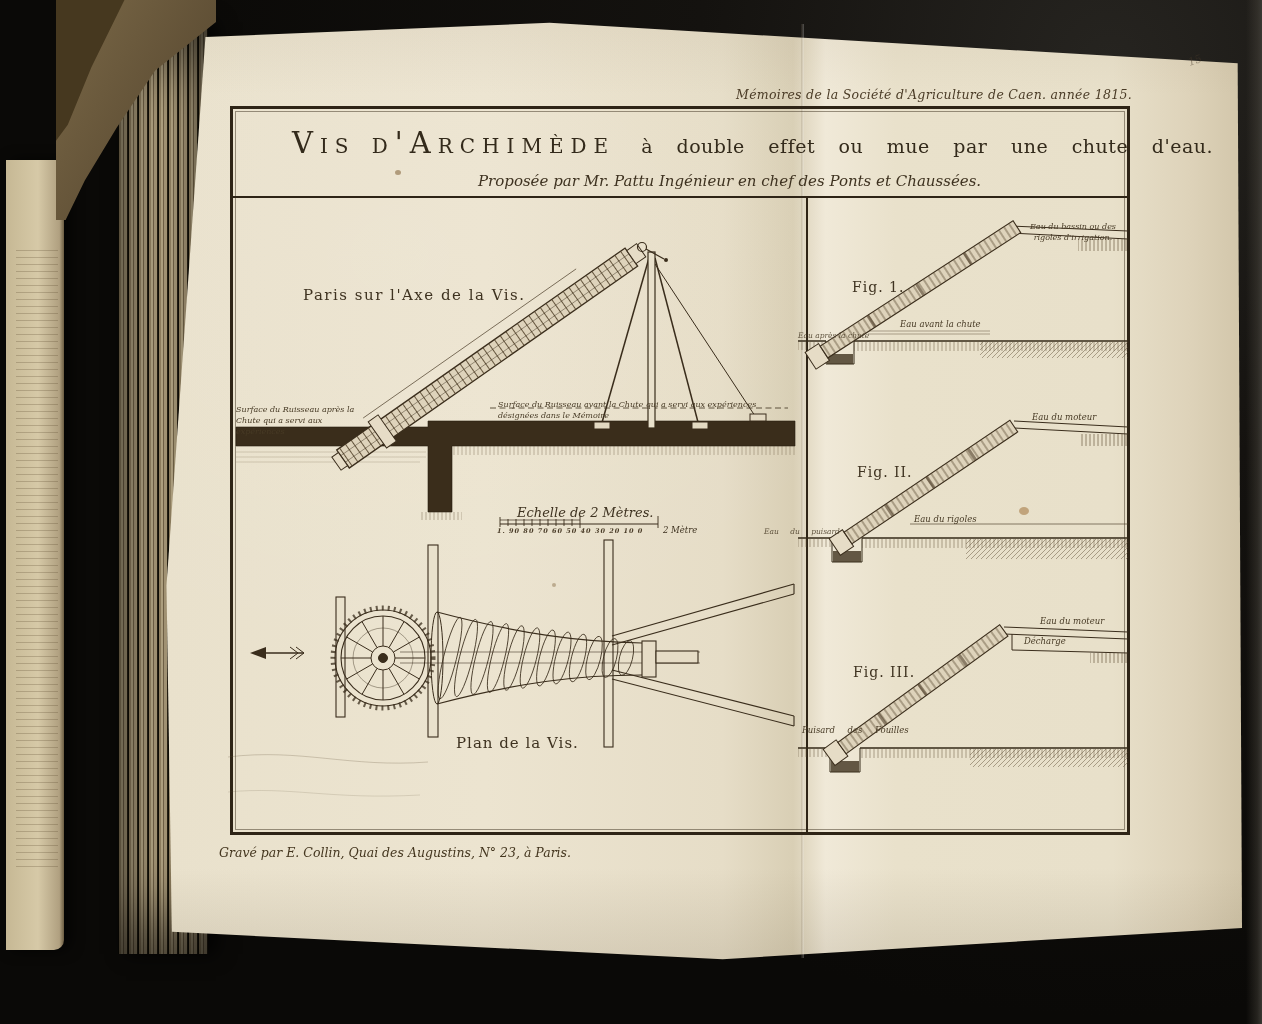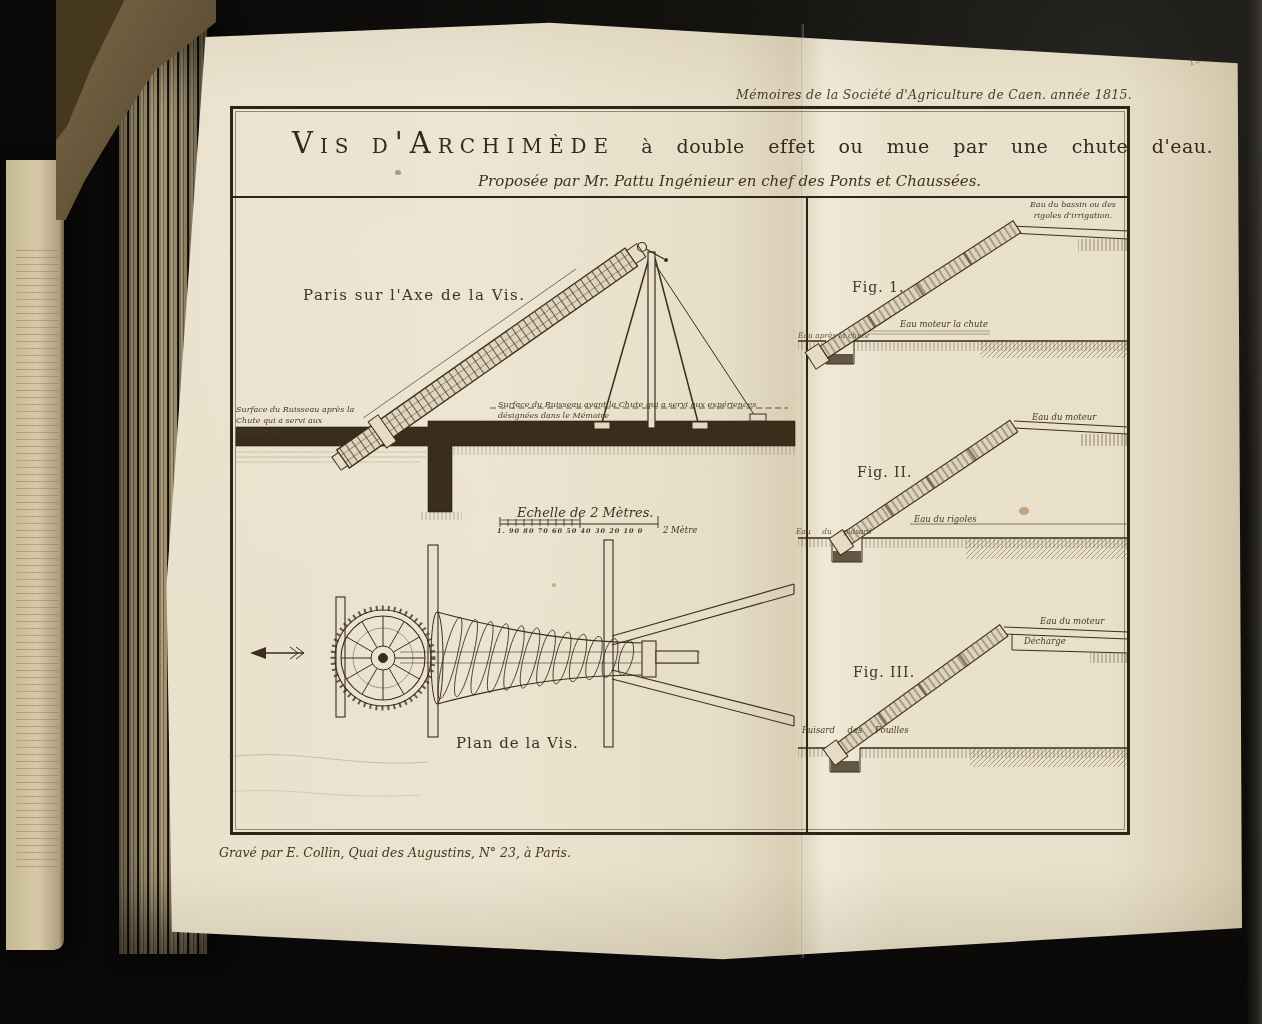--- a/index.html
+++ b/index.html
@@ -269,27 +269,27 @@
 
   <div class="lbl coupe-label">Paris sur l'Axe de la Vis.</div>
   <div class="lbl ann it" style="left:236px;top:405px;width:128px;">Surface du Ruisseau après la Chute qui a servi aux expériences</div>
   <div class="lbl ann it" style="left:498px;top:400px;width:296px;">Surface du Ruisseau avant la Chute qui a servi aux expériences désignées dans le Mémoire</div>
   <div class="lbl scale-label it">Echelle de 2 Mètres.</div>
   <div class="lbl scale-ticks it">1. 90 80 70 60 50 40 30 20 10 0</div>
   <div class="lbl scale-unit it">2 Mètre</div>
   <div class="lbl plan-label">Plan de la Vis.</div>
 
   <div class="lbl fig-label" style="left:852px;top:279px;">Fig. 1.</div>
-  <div class="lbl ann it" style="left:1016px;top:200px;width:114px;text-align:center;font-style:italic;">Eau du bassin ou des rigoles d'irrigation.</div>
-  <div class="lbl tiny it" style="left:900px;top:319px;">Eau moteur la chute</div>
+  <div class="lbl ann it" style="left:1016px;top:222px;width:114px;text-align:center;font-style:italic;">Eau du bassin ou des rigoles d'irrigation.</div>
+  <div class="lbl tiny it" style="left:900px;top:319px;">Eau avant la chute</div>
   <div class="lbl tiny it" style="left:798px;top:331px;font-size:7.5px;opacity:.85;">Eau après la chute</div>
 
   <div class="lbl fig-label" style="left:857px;top:464px;">Fig. II.</div>
   <div class="lbl tiny it" style="left:1032px;top:412px;">Eau du moteur</div>
   <div class="lbl tiny it" style="left:914px;top:514px;">Eau du rigoles</div>
-  <div class="lbl tiny it" style="left:796px;top:527px;font-size:7.5px;word-spacing:9px;opacity:.85;">Eau du puisard</div>
+  <div class="lbl tiny it" style="left:764px;top:527px;font-size:7.5px;word-spacing:9px;opacity:.85;">Eau du puisard</div>
 
   <div class="lbl fig-label" style="left:853px;top:664px;">Fig. III.</div>
   <div class="lbl tiny it" style="left:1040px;top:616px;">Eau du moteur</div>
   <div class="lbl tiny it" style="left:1024px;top:636px;">Décharge</div>
   <div class="lbl tiny it" style="left:802px;top:725px;word-spacing:10px;">Puisard des Fouilles</div>
 
 </div>
 
 </body></html>

